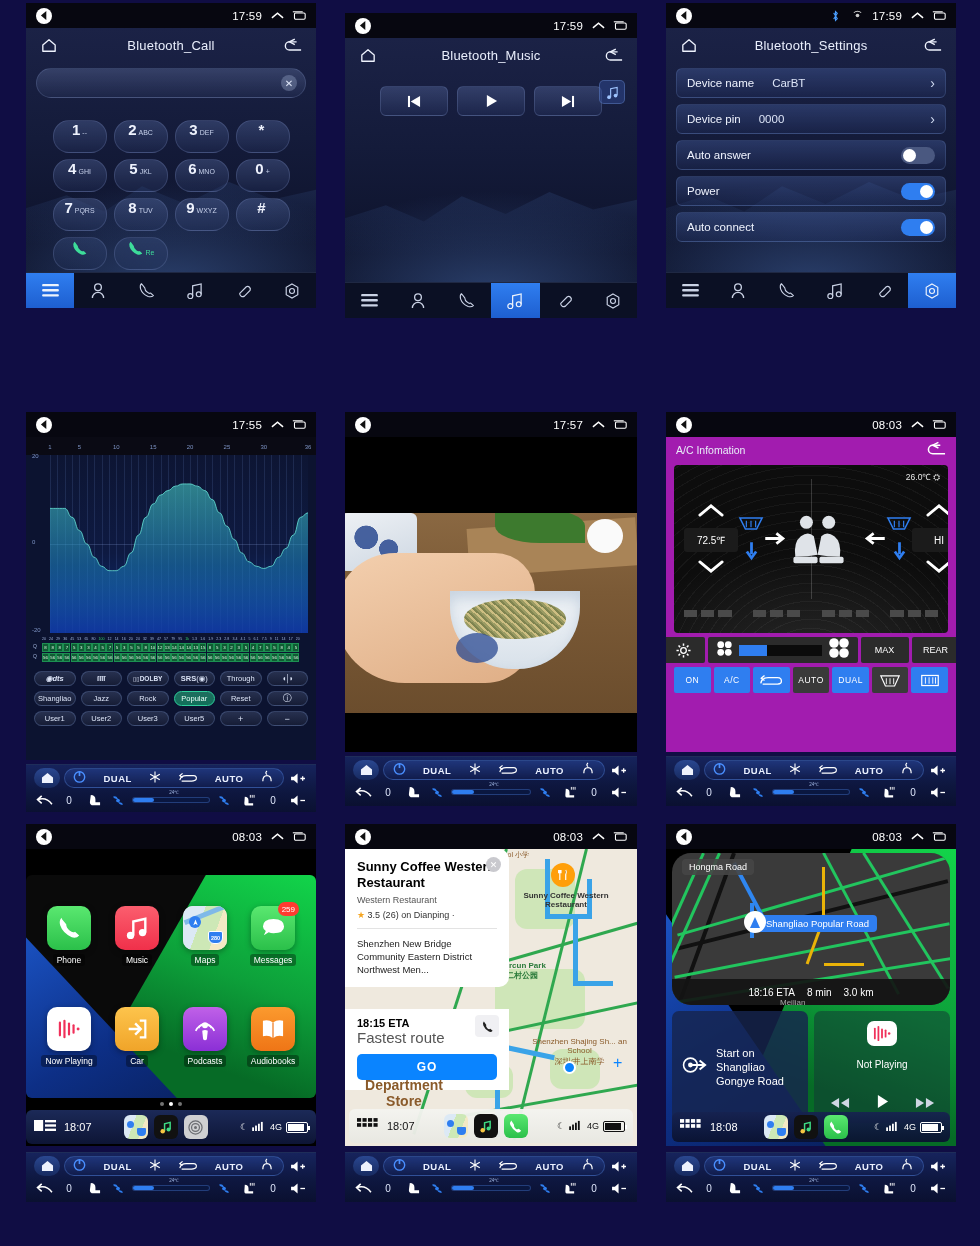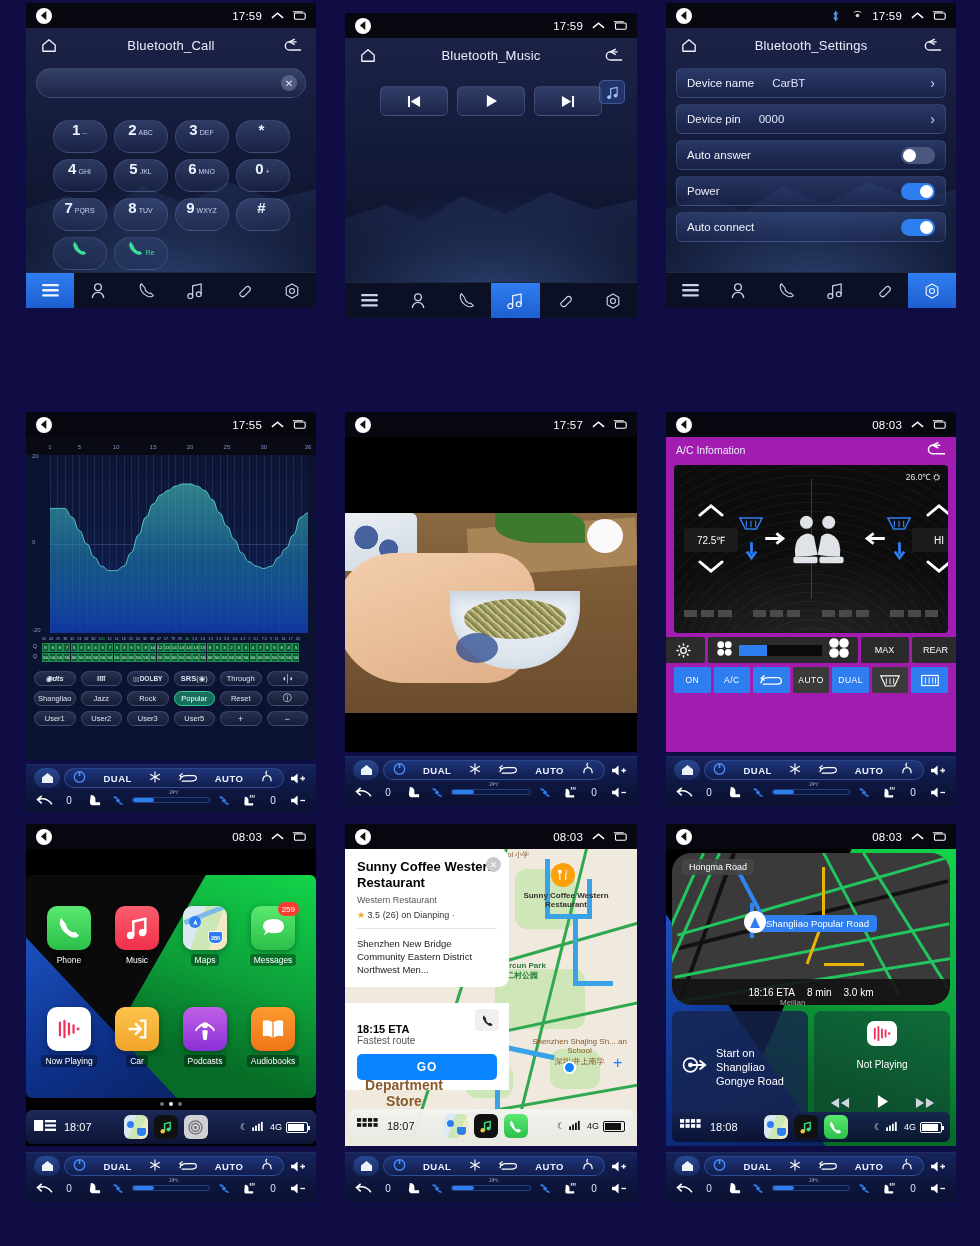--- a/index.html
+++ b/index.html
@@ -247,23 +247,23 @@
   .map-greenline{position:absolute;background:#2fa84f;}
   .map-route{position:absolute;background:#3aa3e8;}
   .map-card{position:absolute;left:0;top:0;width:164px;background:#fff;border-radius:0 10px 10px 0;padding:10px 12px;}
   .map-card h3{font-size:13px;line-height:1.22;color:#000;font-weight:bold;}
   .map-card .sub{font-size:9px;color:#555;margin-top:4px;}
   .map-card .rate{font-size:9px;color:#333;margin-top:5px;}
   .map-card .rate .star{color:#f5a623;}
   .map-card .addr{font-size:9.5px;color:#222;margin-top:8px;line-height:1.4;border-top:1px solid #e3e3e3;padding-top:8px;}
   .map-x{position:absolute;right:8px;top:8px;width:15px;height:15px;border-radius:50%;background:#c9c9ce;
     display:flex;align-items:center;justify-content:center;color:#fff;font-size:9px;cursor:pointer;}
-  .map-eta{position:absolute;left:0;bottom:56px;width:164px;background:#fff;padding:20px 12px 10px;}
+  .map-eta{position:absolute;left:0;bottom:56px;width:164px;background:#fff;padding:8px 12px 10px;}
   .map-eta .e1{font-size:11px;font-weight:bold;color:#000;}
-  .map-eta .e2{font-size:10px;color:#555;}
+  .map-eta .e2{font-size:15px;color:#555;}
   .map-phone{position:absolute;right:10px;top:6px;width:24px;height:22px;border-radius:4px;background:#f0f0f3;
     display:flex;align-items:center;justify-content:center;}
   .map-go{margin-top:8px;height:26px;border-radius:5px;background:#0a84ff;display:flex;align-items:center;
     justify-content:center;color:#fff;font-size:12px;font-weight:bold;letter-spacing:1px;cursor:pointer;}
   .map-pin{position:absolute;width:24px;height:24px;border-radius:50%;background:#ff9f0a;
     display:flex;align-items:center;justify-content:center;color:#fff;font-size:11px;}
   .map-lab{position:absolute;font-size:8px;color:#333;text-align:center;line-height:1.15;font-weight:bold;}
   .map-dot{position:absolute;width:13px;height:13px;border-radius:50%;background:#0a84ff;border:2px solid #fff;}
   .map-plus{position:absolute;font-size:16px;color:#0a84ff;font-weight:300;}
 

